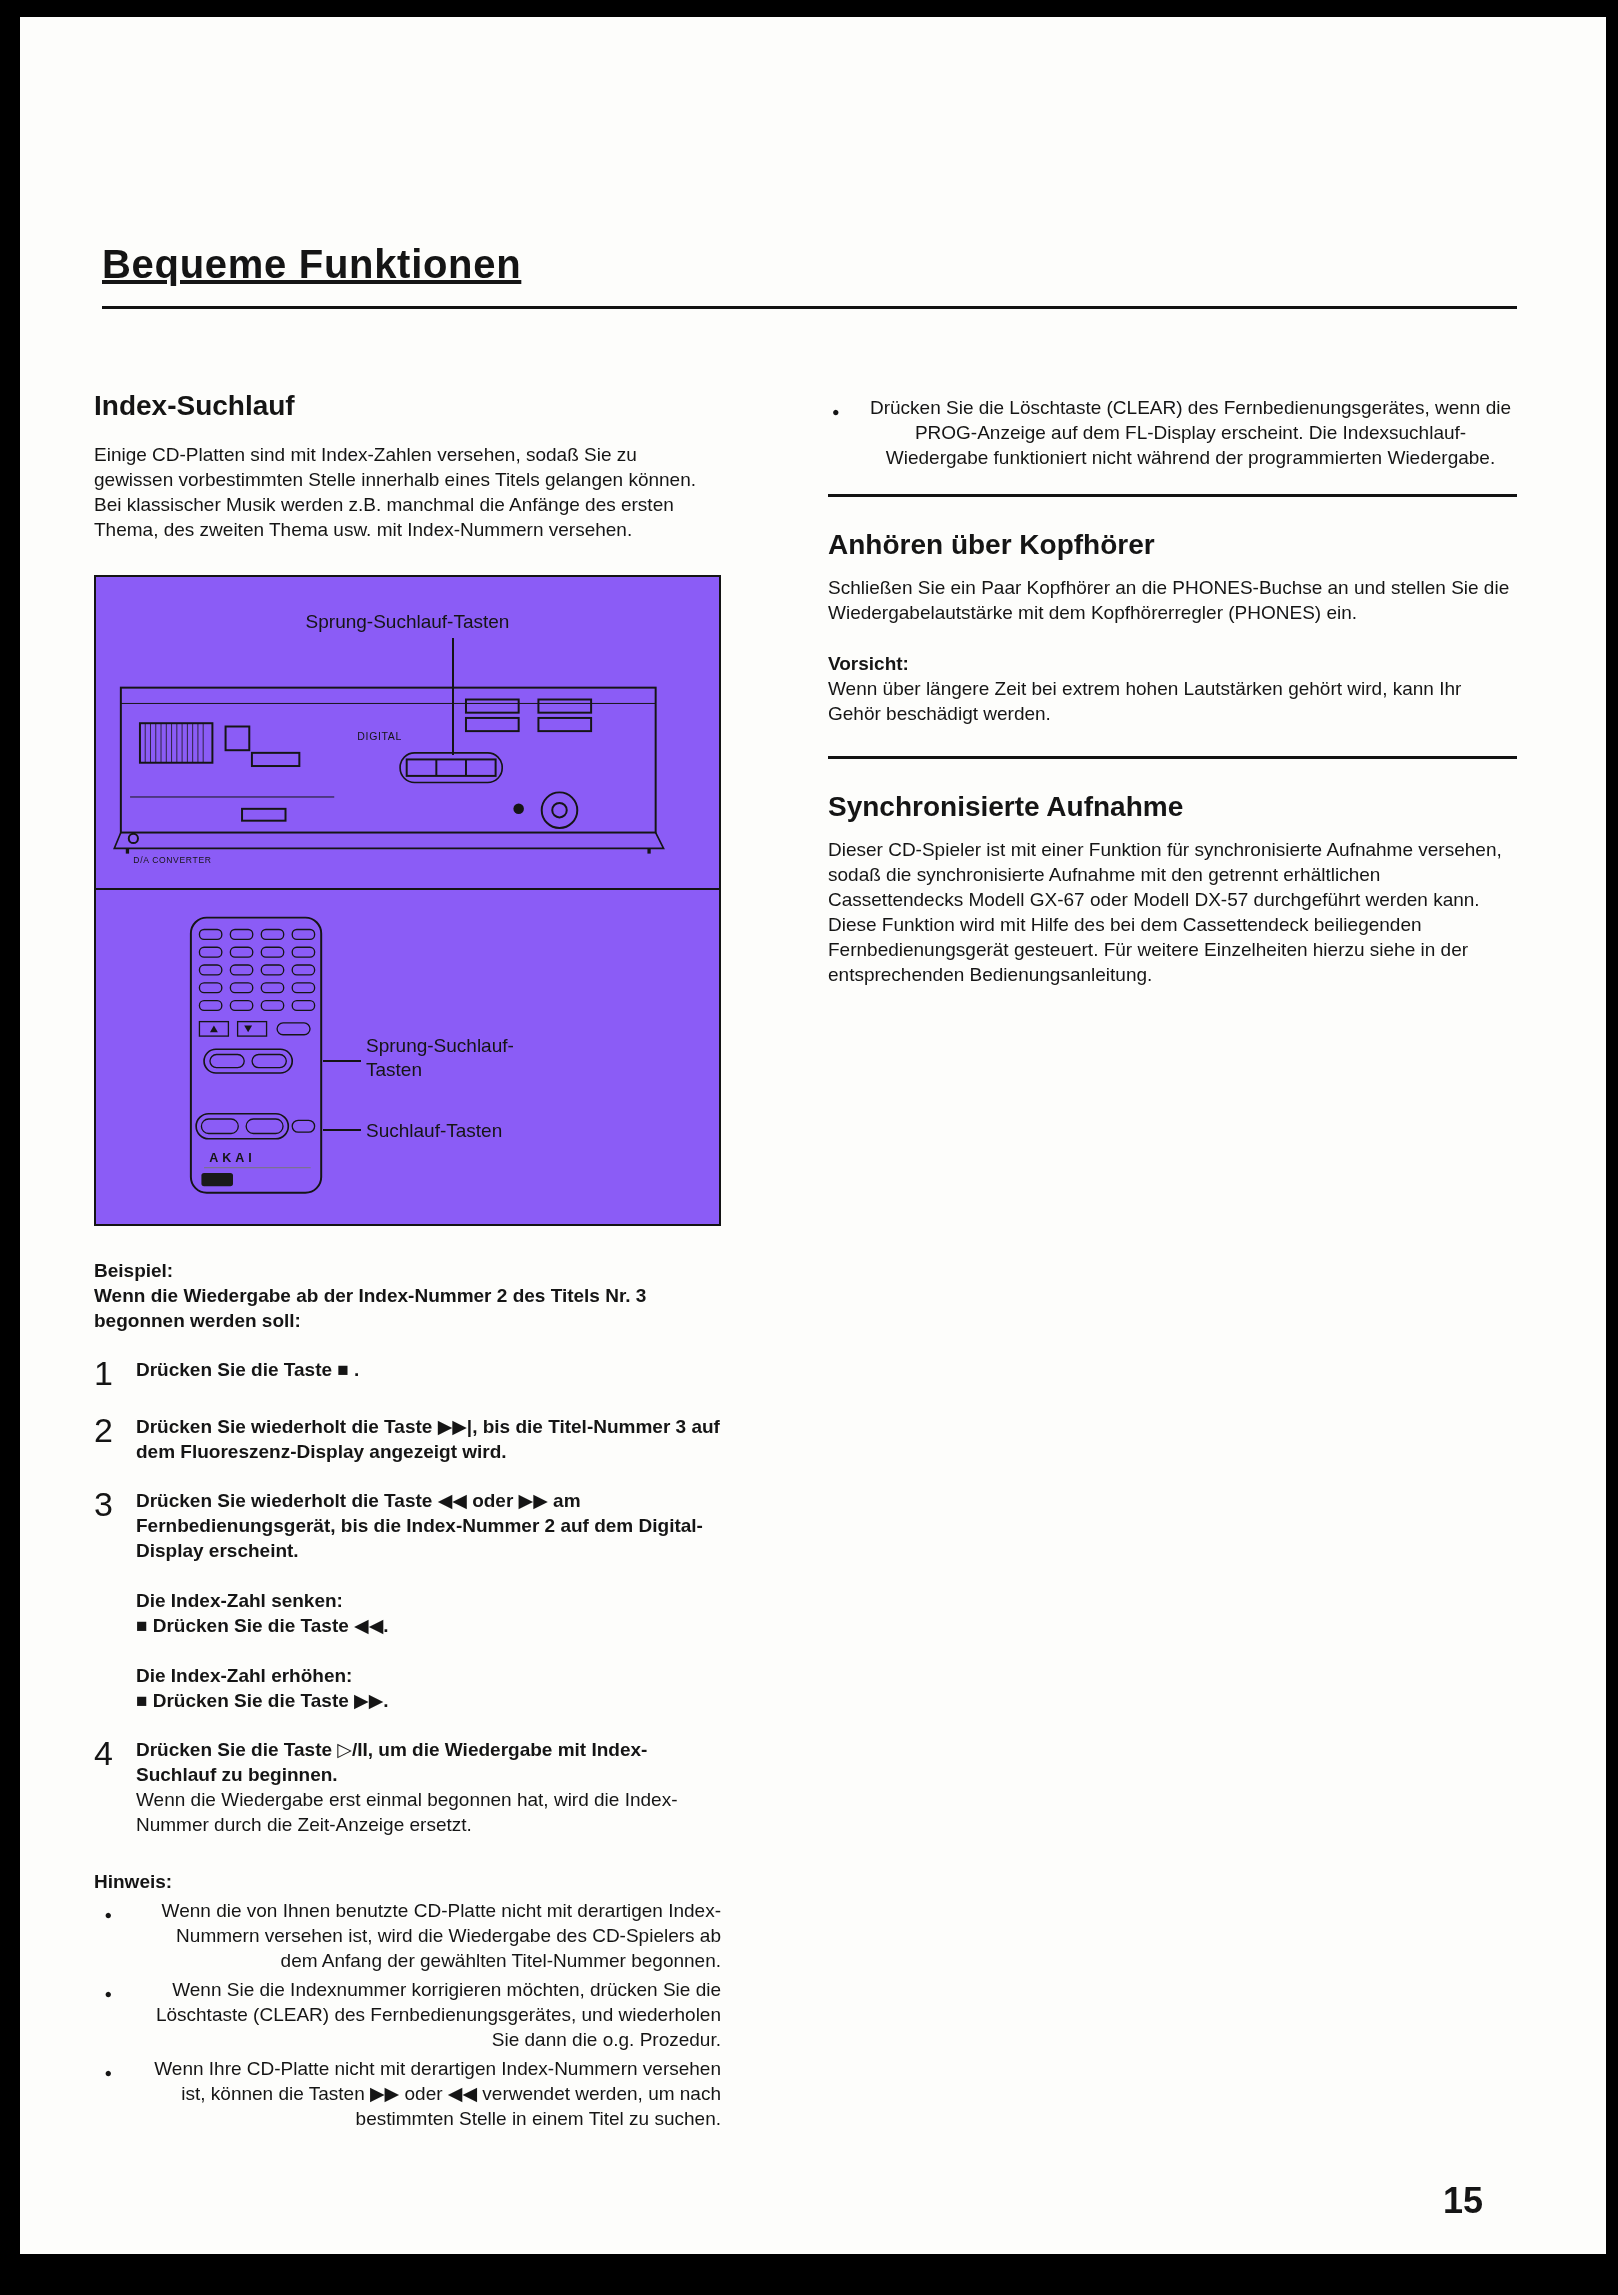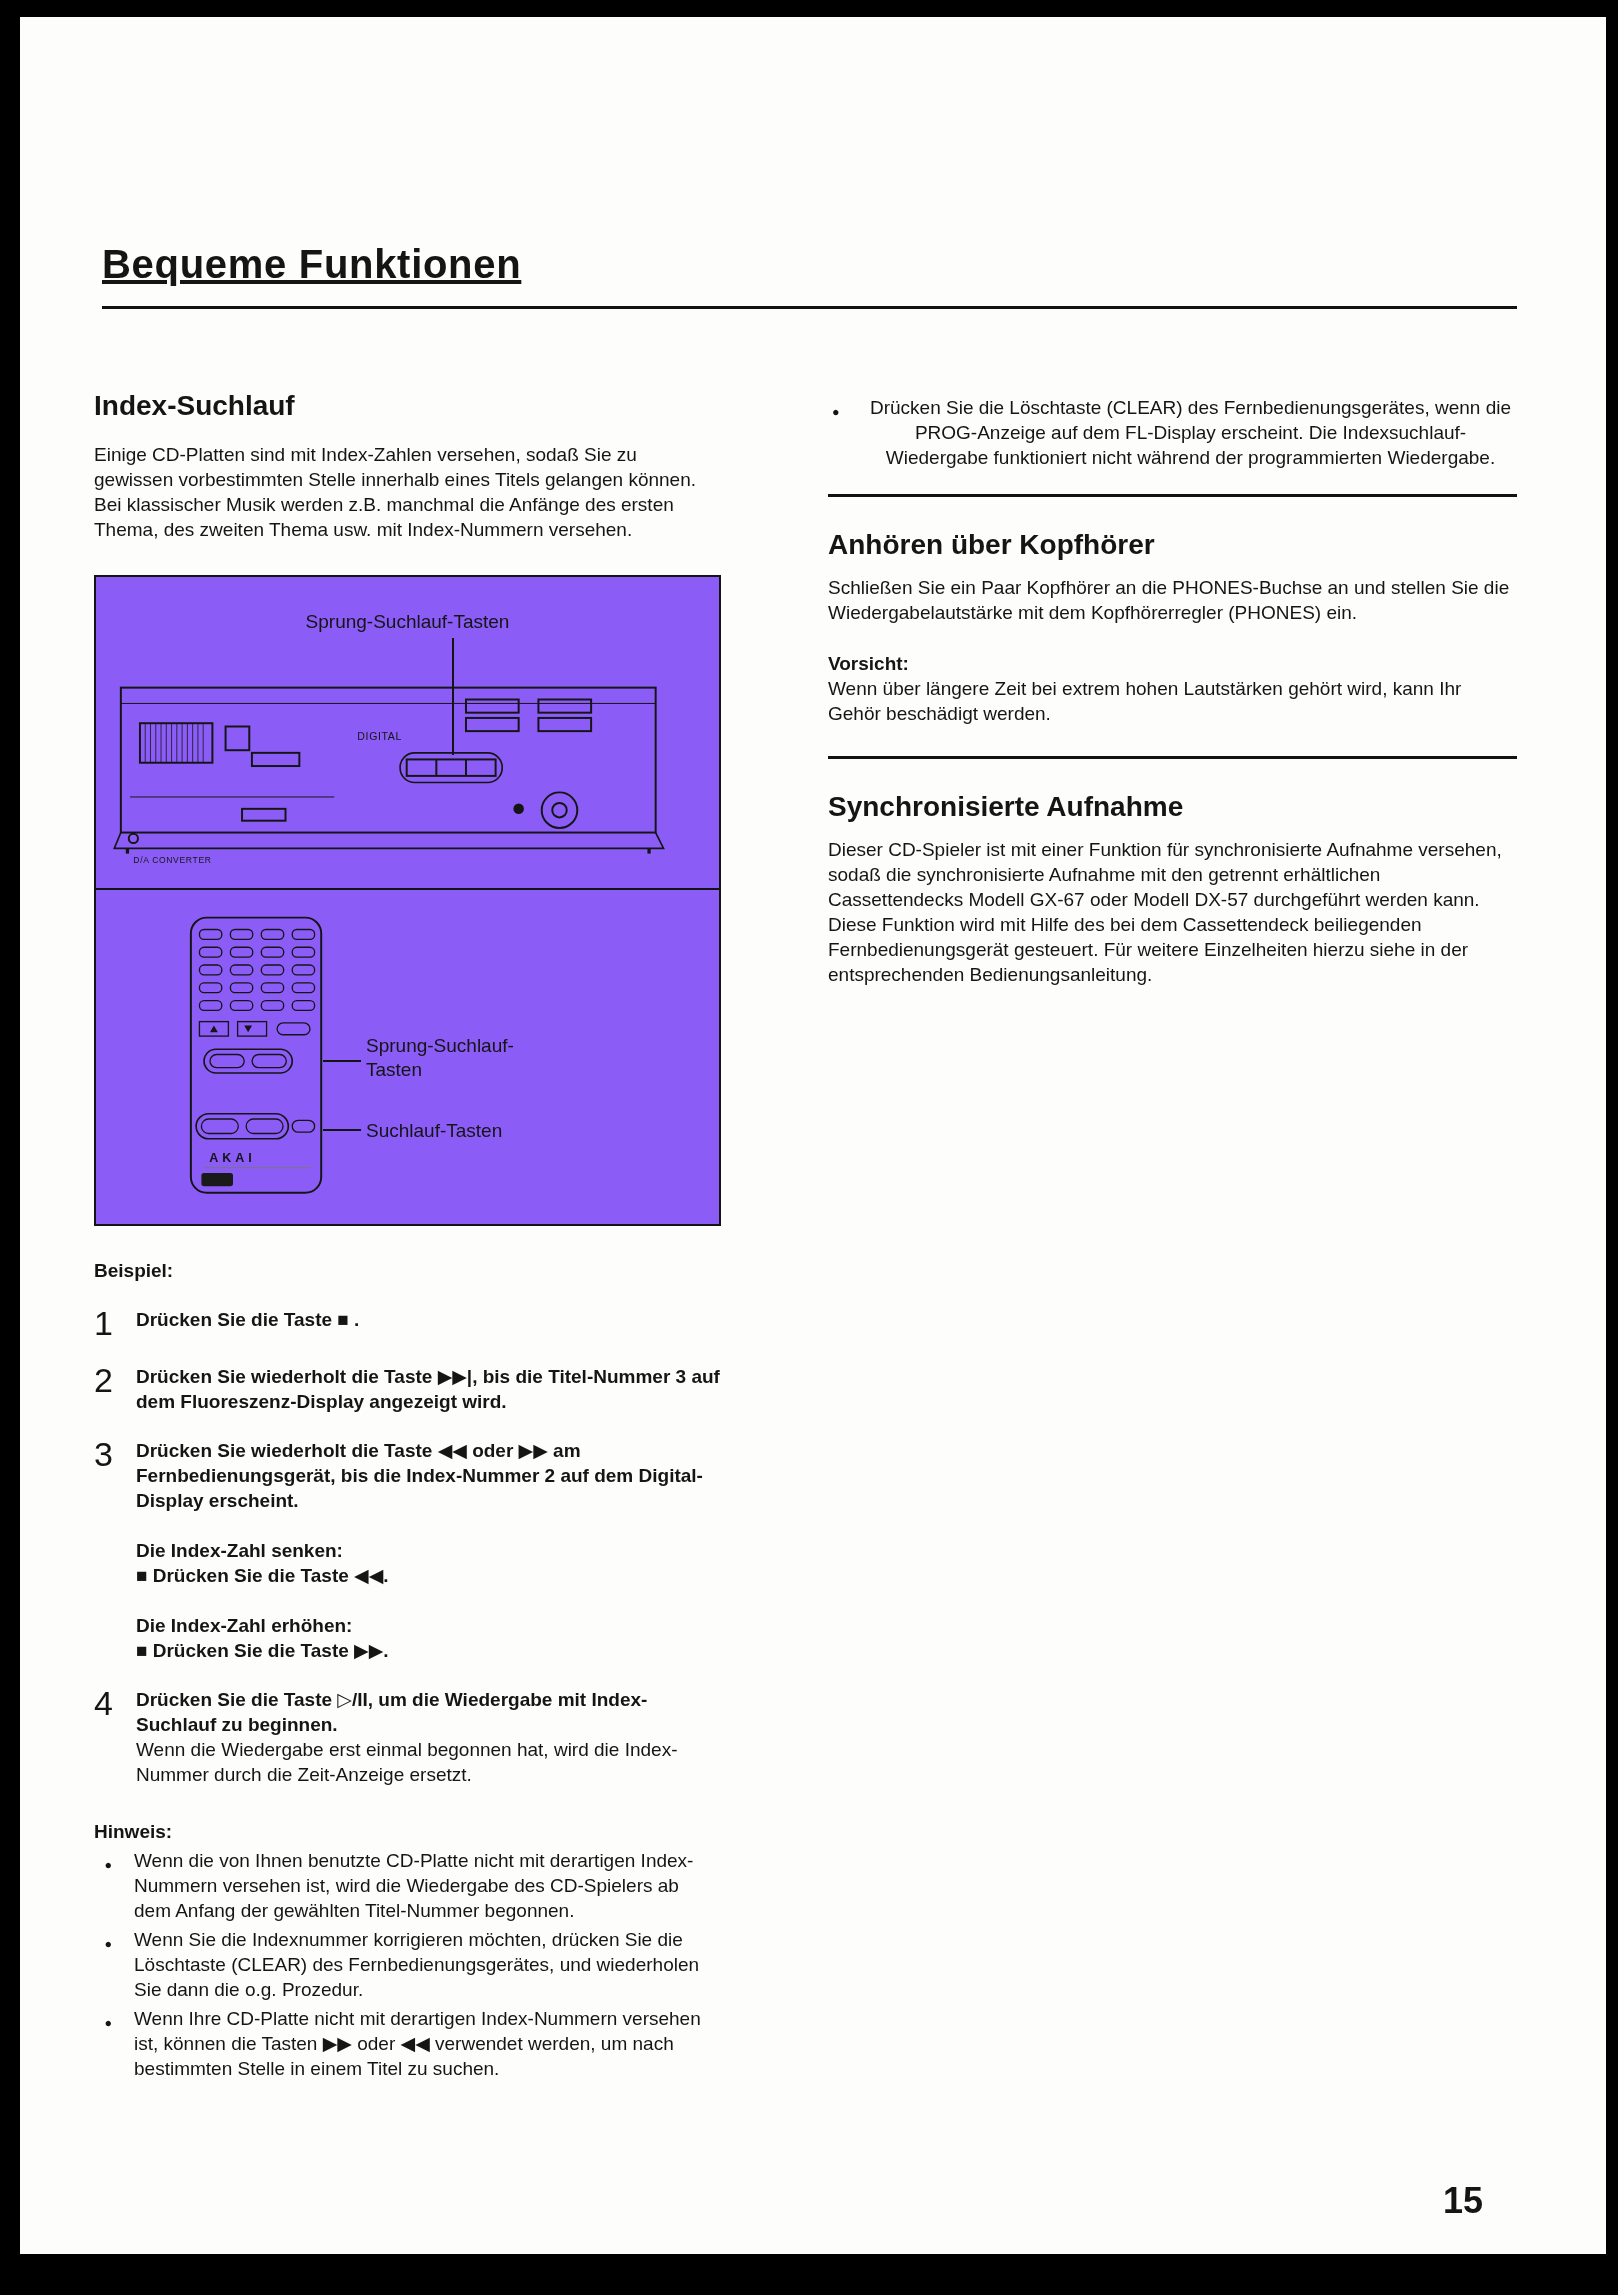--- a/index.html
+++ b/index.html
@@ -50,21 +50,21 @@
   
   .example { margin-top:32px; }
   .example p { font-weight:700; }
   .step { display:flex; margin-top:24px; }
   .step-num { flex:none; width:42px; font-size:34px; line-height:33px; font-weight:400; }
   .step-text { flex:1; font-weight:700; }
   .step-rest { display:block; font-weight:400; }
   .substep { margin-left:42px; margin-top:25px; font-weight:700; }
 
   .hinweis { margin-top:32px; }
-  .note-list { list-style:none; margin-top:4px; }
+  .note-list { list-style:none; margin-top:4px;text-align:right; }
   .note-list li { position:relative; padding-left:40px; margin-top:4px; }
   .note-list li::before { content:"●"; position:absolute; left:10.5px; top:5.3px; font-size:12.5px; }
 
   
   .rbullets { list-style:none;text-align:center; }
   .rbullets li { position:relative; padding-left:36px; margin-bottom:6.6px; }
   .rbullets li::before { content:"●"; position:absolute; left:4px; top:5.3px; font-size:12.5px; }
   .rule { height:2.6px; background:#121212; margin-top:24px; }
   .col-right h2 { margin-top:32px; }
   .body-par { margin-top:14.5px; }
@@ -177,20 +177,21 @@
         <div class="h-line leader-1"></div>
         <div class="h-line leader-2"></div>
         <div class="fig-label remote-label-1">Sprung-Suchlauf-
 Tasten</div>
         <div class="fig-label remote-label-2">Suchlauf-Tasten</div>
       </div>
     </div>
 
     <div class="example">
       <p>Beispiel:</p>
+      <p>Wenn die Wiedergabe ab der Index-Nummer 2 des Titels Nr. 3 begonnen werden soll:</p>
     </div>
 
     <div class="step">
       <div class="step-num">1</div>
       <div class="step-text txt"><span>Drücken Sie die Taste ■ .</span><span class="step-rest"></span></div>
     </div>
 
     <div class="step">
       <div class="step-num">2</div>
       <div class="step-text txt"><span>Drücken Sie wiederholt die Taste ▶▶|, bis die Titel-Nummer 3 auf dem Fluoreszenz-Display angezeigt wird.</span><span class="step-rest"></span></div>

